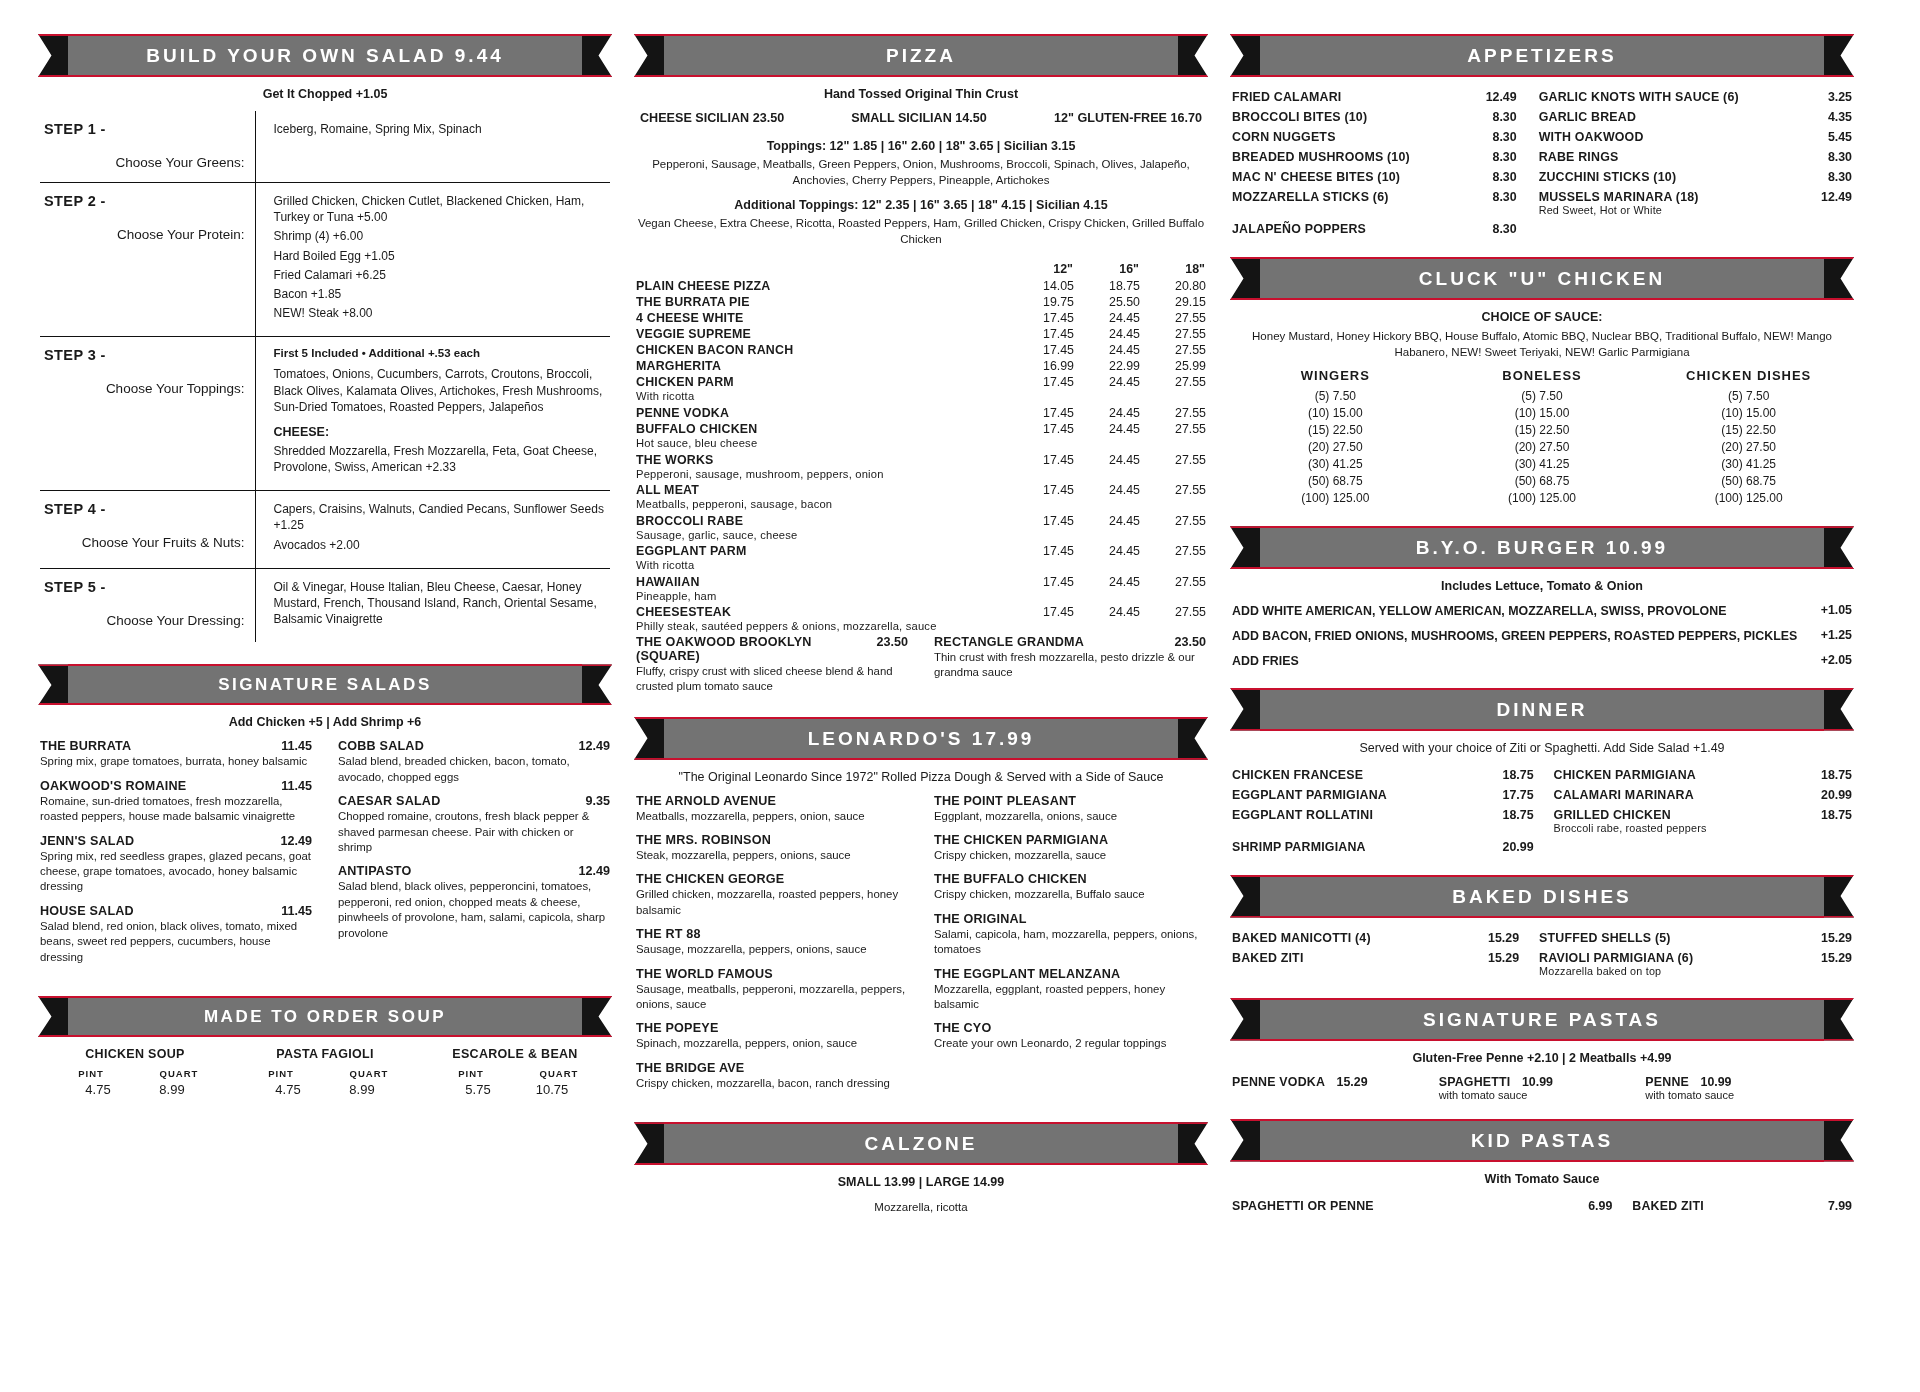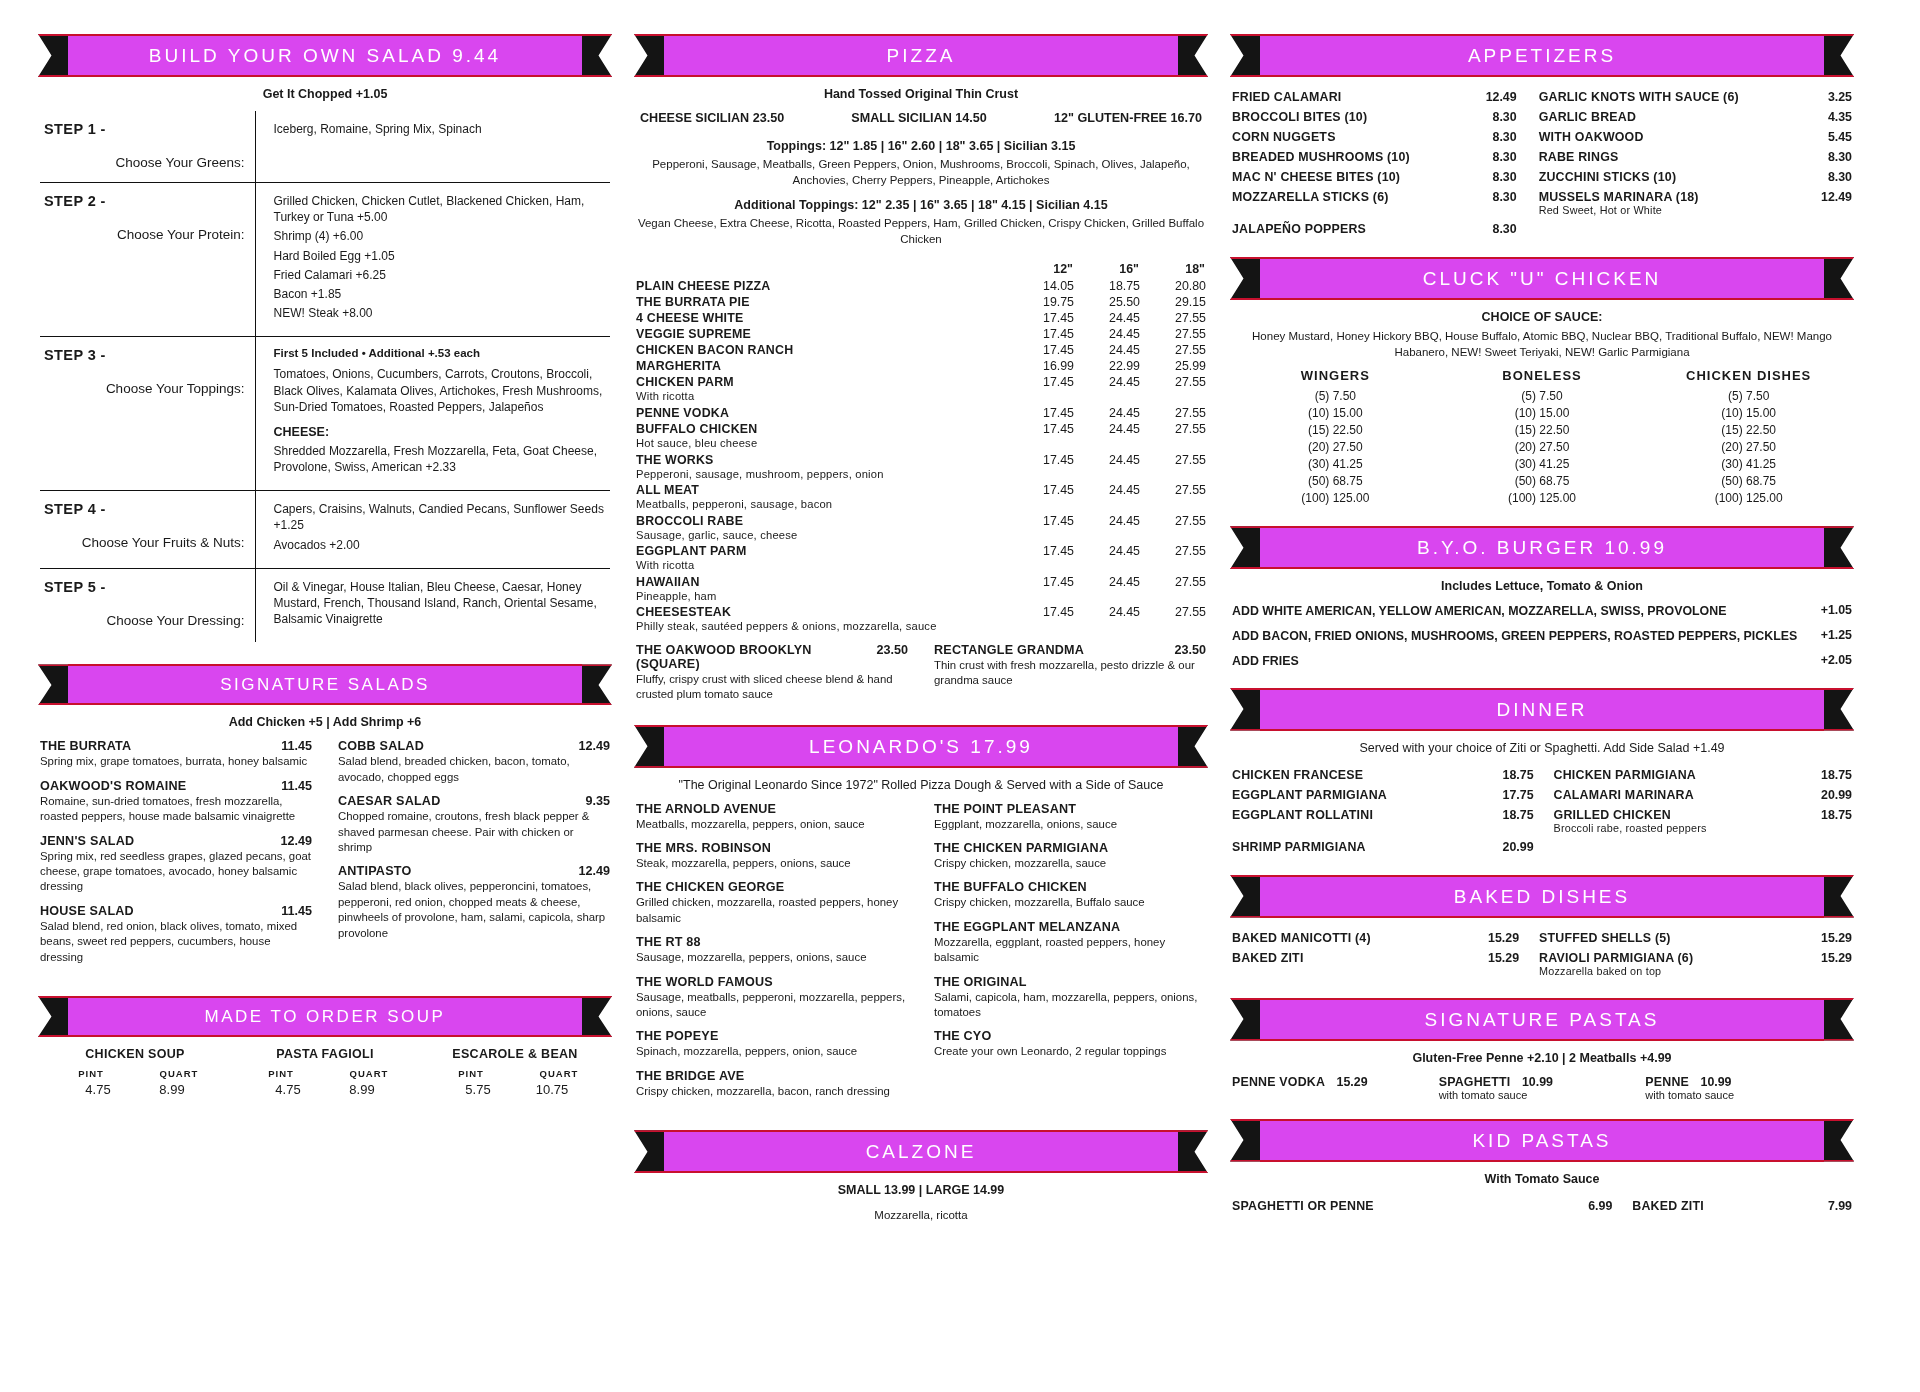--- a/index.html
+++ b/index.html
@@ -13,24 +13,24 @@
   }
   .page { width:1920px; height:1392px; padding:34px 40px 10px 40px; display:flex; gap:26px; }
   .col { flex:1 1 0; min-width:0; }
   .col-1 { flex:0 0 570px; }
   .col-2 { flex:0 0 570px; }
   .col-3 { flex:0 0 620px; }
 
   
   .banner {
     position:relative;
-    background:#d946ef;
+    background:#737373;
     color:#ffffff;
     text-align:center;
-    font-weight:normal;
+    font-weight:bold;
     letter-spacing:3px;
     font-size:19px;
     padding:9px 0 8px 0;
     margin:0 28px 10px 28px;
     border-top:2px solid #c8102e;
     border-bottom:2px solid #c8102e;
   }
   .banner::before, .banner::after{
     content:"";
     position:absolute;
@@ -112,21 +112,21 @@
 
   .pastas { display:flex; font-size:12.4px; margin-top:8px; }
   .pastas > div { flex:1 1 0; }
   .pname { font-weight:bold; letter-spacing:0.2px; display:inline-block; }
   .pprice { font-weight:bold; }
   .psub { font-size:11px; }
 
   .mt14 { margin-top:14px; }
   .mt18 { margin-top:18px; }
   .mt22 { margin-top:22px; }
-  .mt8 { margin-top:8px; }
+  .mt8 { }
 </style>
 </head>
 <body>
 
 <div class="page">
 
   <div class="col col-1">
 
     <div class="banner">BUILD YOUR OWN SALAD 9.44</div>
     <div class="subline">Get It Chopped +1.05</div>
@@ -464,26 +464,26 @@
           </div>
         <div class="item">
             <div class="item-name">THE CHICKEN PARMIGIANA</div>
             <div class="item-desc">Crispy chicken, mozzarella, sauce</div>
           </div>
         <div class="item">
             <div class="item-name">THE BUFFALO CHICKEN</div>
             <div class="item-desc">Crispy chicken, mozzarella, Buffalo sauce</div>
           </div>
         <div class="item">
+            <div class="item-name">THE ORIGINAL</div>
+            <div class="item-desc">Salami, capicola, ham, mozzarella, peppers, onions, tomatoes</div>
+          </div>
+        <div class="item">
             <div class="item-name">THE EGGPLANT MELANZANA</div>
             <div class="item-desc">Mozzarella, eggplant, roasted peppers, honey balsamic</div>
-          </div>
-        <div class="item">
-            <div class="item-name">THE ORIGINAL</div>
-            <div class="item-desc">Salami, capicola, ham, mozzarella, peppers, onions, tomatoes</div>
           </div>
         <div class="item">
             <div class="item-name">THE CYO</div>
             <div class="item-desc">Create your own Leonardo, 2 regular toppings</div>
           </div>
       </div>
     </div>
 
     <div class="banner mt22">CALZONE</div>
     <div class="subline">SMALL 13.99 | LARGE 14.99</div>

